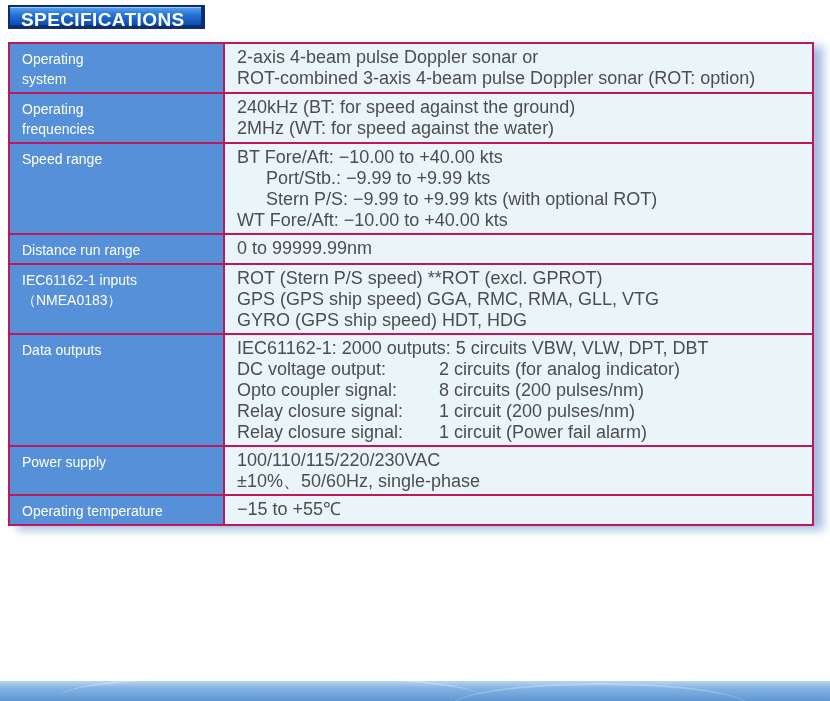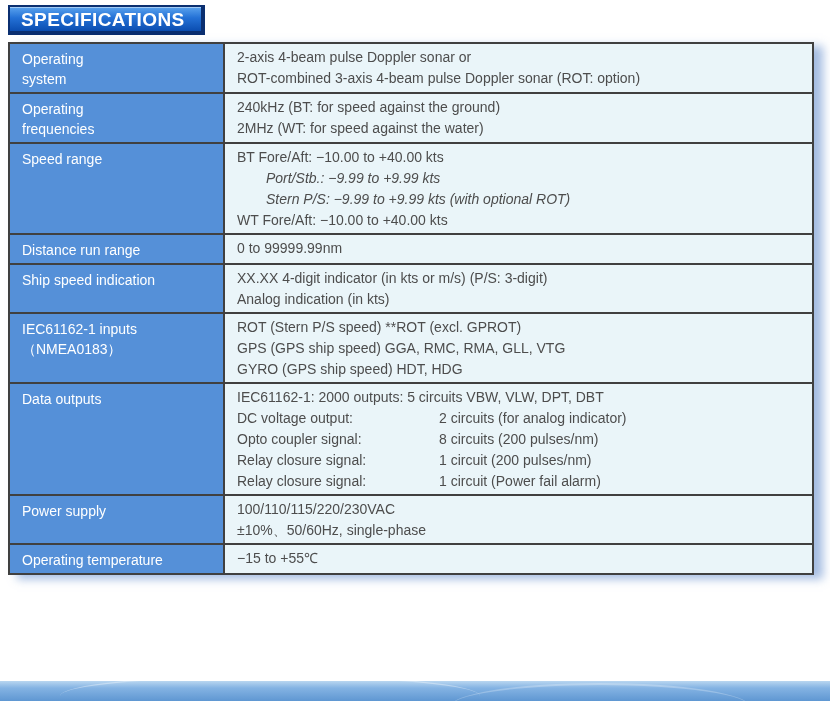--- a/index.html
+++ b/index.html
@@ -16,47 +16,47 @@
   .band::before{
     content:""; position:absolute; left:60px; top:-6px; width:420px; height:40px;
     border-radius:50%; border-top:2px solid rgba(255,255,255,0.35);
   }
   .band::after{
     content:""; position:absolute; right:80px; top:2px; width:300px; height:46px;
     border-radius:50%; border-top:2px solid rgba(255,255,255,0.25);
   }
   
   .title {
-    position:absolute; left:8px; top:5px; width:197px; height:30px; box-sizing:border-box;
+    position:absolute; left:8px; top:5px; width:197px; height:24px; box-sizing:border-box;
     background:linear-gradient(180deg,#5aa3ee 0%, #2471d6 45%, #0b4db0 100%);
     border:2px solid #0b2f70; border-right-width:4px; border-bottom-width:4px;
     box-shadow:inset 0 1px 0 rgba(255,255,255,0.45);
     color:#ffffff; font-weight:bold; font-size:19px; letter-spacing:0.4px;
     padding:2px 0 0 11px;
   }
   
   table.spec {
     position:absolute; left:8px; top:42px; width:806px;
     border-collapse:collapse; table-layout:fixed;
     background:#eaf5f9;
     box-shadow:9px 4px 9px rgba(125,160,212,0.7);
   }
-  table.spec td { border:2px solid #404040; vertical-align:top;padding-left:12px; }
+  table.spec td { border:2px solid #be185d; vertical-align:top;padding-left:12px; }
   td.lbl {
     width:196px; background:#5590d8; color:#ffffff;
     font-size:14px; line-height:20px; padding:5px 5px 3px 10px;
   }
   td.lbl .lab { white-space:pre-line; display:inline-block; }
   td.lbl .squeeze { transform:scaleX(0.87); transform-origin:0 0; white-space:nowrap; }
   td.val {
     background:#eaf5f9; color:#4d4d4d;
-    font-size:14px; line-height:21px; padding:3px 6px 2px 11px;
+    font-size:18px; line-height:21px; padding:3px 6px 2px 11px;
   }
   .line { min-height:21px; }
-  .ind  { padding-left:29px;font-style:italic; }
+  .ind  { padding-left:29px; }
   .pname{ display:inline-block; width:202px; }
 </style>
 </head>
 <body>
 
 <div class="band"></div>
 
 <div class="title">SPECIFICATIONS</div>
 
 <table class="spec">
@@ -86,27 +86,20 @@
         <div class="line">WT Fore/Aft: −10.00 to +40.00 kts</div>
       </td>
     </tr>
     <tr>
       <td class="lbl"><span class="lab">Distance run range</span></td>
       <td class="val">
         <div class="line">0 to 99999.99nm</div>
       </td>
     </tr>
     <tr>
-      <td class="lbl"><span class="lab">Ship speed indication</span></td>
-      <td class="val">
-        <div class="line">XX.XX 4-digit indicator (in kts or m/s) (P/S: 3-digit)</div>
-        <div class="line">Analog indication (in kts)</div>
-      </td>
-    </tr>
-    <tr>
       <td class="lbl"><span class="lab">IEC61162-1 inputs
 （NMEA0183）</span></td>
       <td class="val">
         <div class="line">ROT (Stern P/S speed) **ROT (excl. GPROT)</div>
         <div class="line">GPS (GPS ship speed) GGA, RMC, RMA, GLL, VTG</div>
         <div class="line">GYRO (GPS ship speed) HDT, HDG</div>
       </td>
     </tr>
     <tr>
       <td class="lbl"><span class="lab">Data outputs</span></td>

